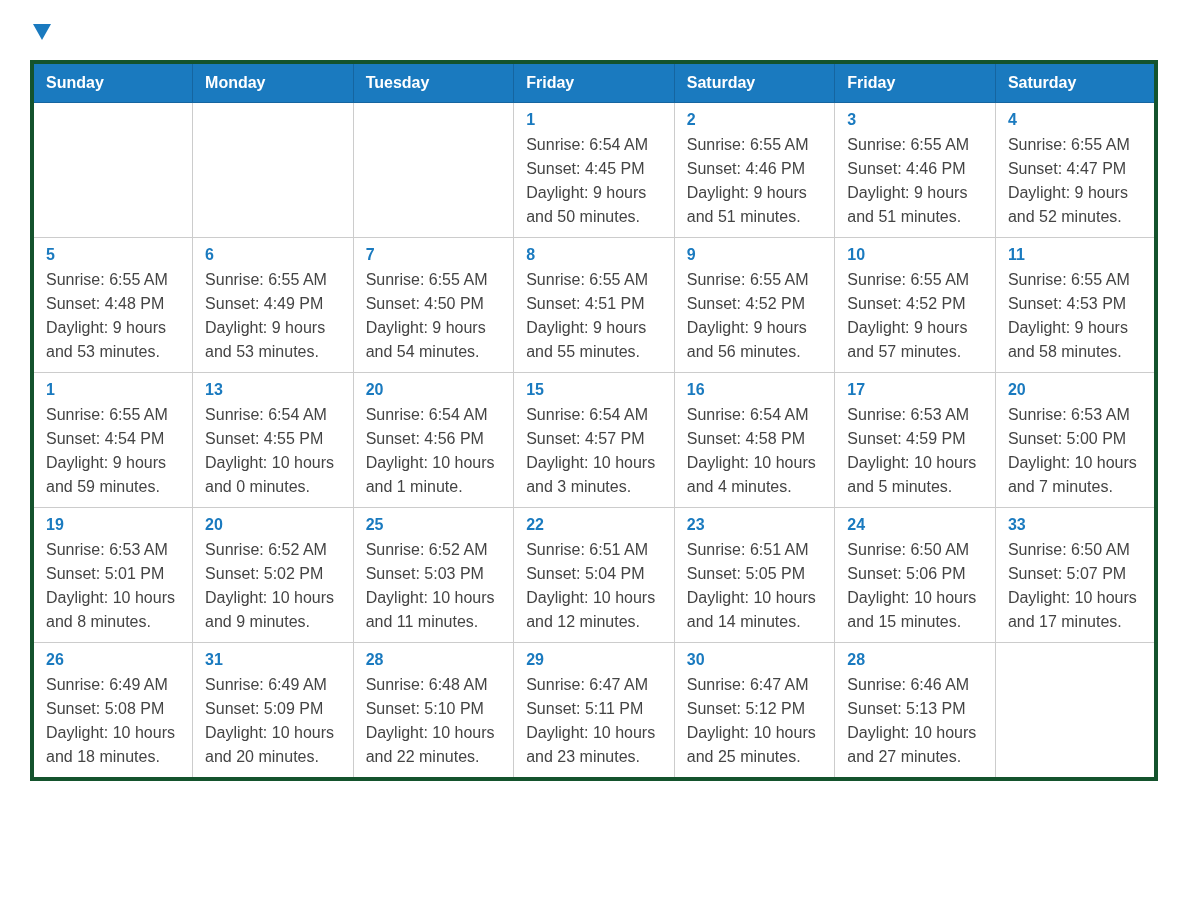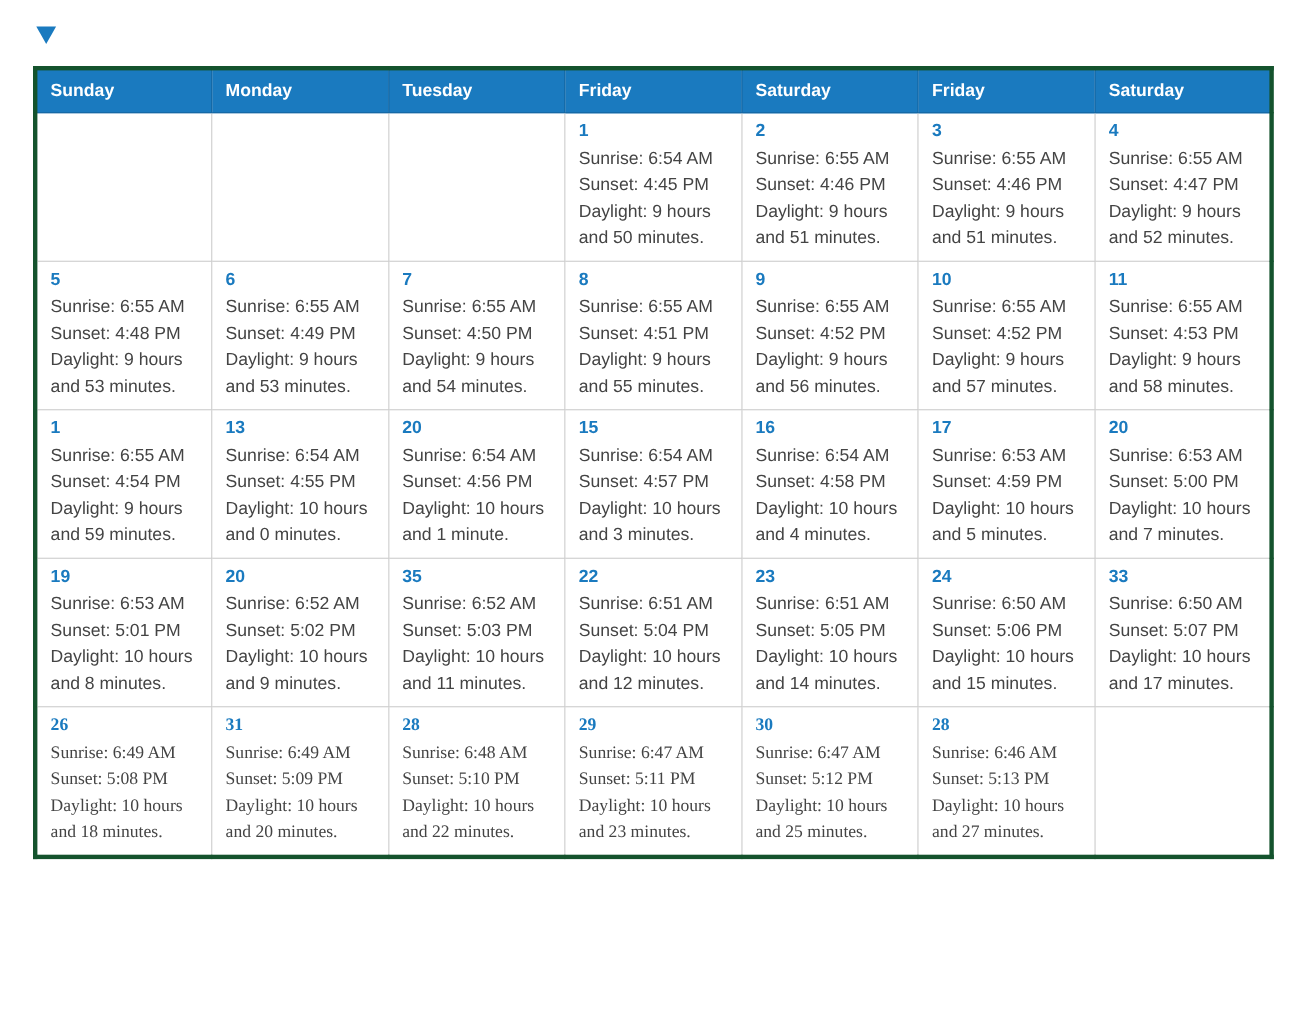--- a/index.html
+++ b/index.html
@@ -82,21 +82,20 @@
     .day-info {
       font-size: 16px;
       color: #444;
       line-height: 1.5;
     }
     .empty-cell {
       background: #fff;
     }
     .calendar tr:last-child td {
       border-bottom: 1px solid #ccc;
-      font-family: Liberation Serif, serif;
     }
   </style>
 </head>
 <body>
 
 <div class="header">
   <div class="logo">
     <div style="display:flex; align-items:center;">
       <span class="logo-general"></span>
       <span style="display:inline-block; width:0; height:0; border-left:9px solid transparent; border-right:9px solid transparent; border-top:16px solid #1a7abf; margin-left:3px; margin-top:4px;"></span>
@@ -206,21 +205,21 @@
       <tr>
         <td>
           <span class="day-number">19</span>
           <div class="day-info">Sunrise: 6:53 AM<br>Sunset: 5:01 PM<br>Daylight: 10 hours and 8 minutes.</div>
         </td>
         <td>
           <span class="day-number">20</span>
           <div class="day-info">Sunrise: 6:52 AM<br>Sunset: 5:02 PM<br>Daylight: 10 hours and 9 minutes.</div>
         </td>
         <td>
-          <span class="day-number">35</span>
+          <span class="day-number">25</span>
           <div class="day-info">Sunrise: 6:52 AM<br>Sunset: 5:03 PM<br>Daylight: 10 hours and 11 minutes.</div>
         </td>
         <td>
           <span class="day-number">22</span>
           <div class="day-info">Sunrise: 6:51 AM<br>Sunset: 5:04 PM<br>Daylight: 10 hours and 12 minutes.</div>
         </td>
         <td>
           <span class="day-number">23</span>
           <div class="day-info">Sunrise: 6:51 AM<br>Sunset: 5:05 PM<br>Daylight: 10 hours and 14 minutes.</div>
         </td>

